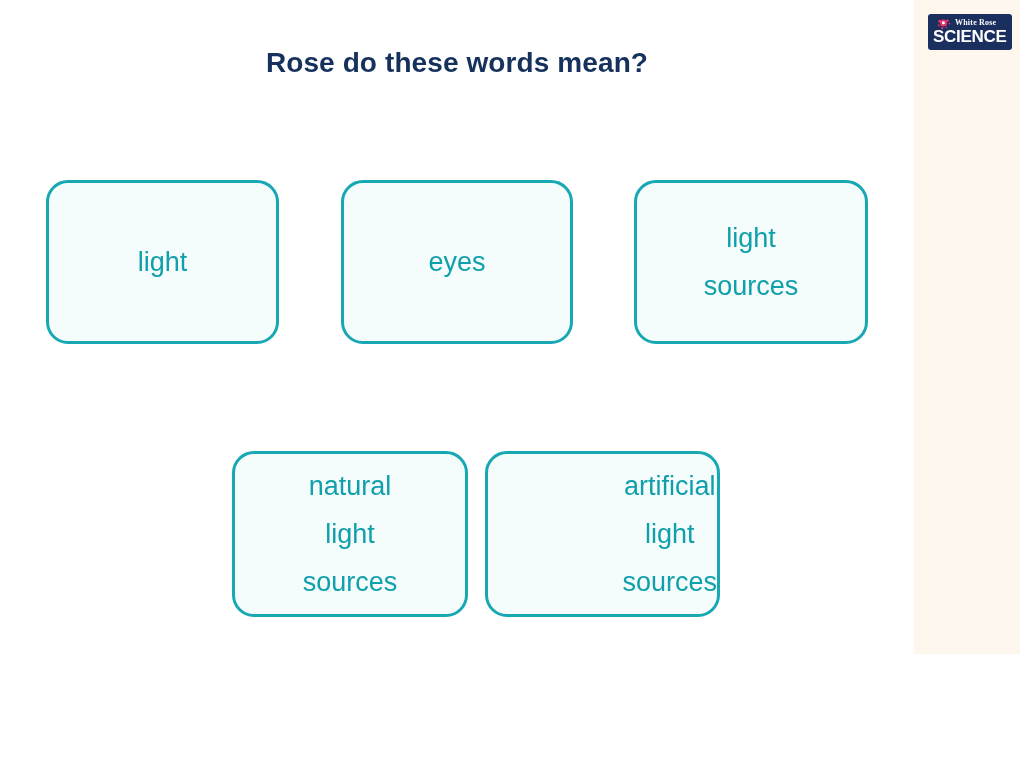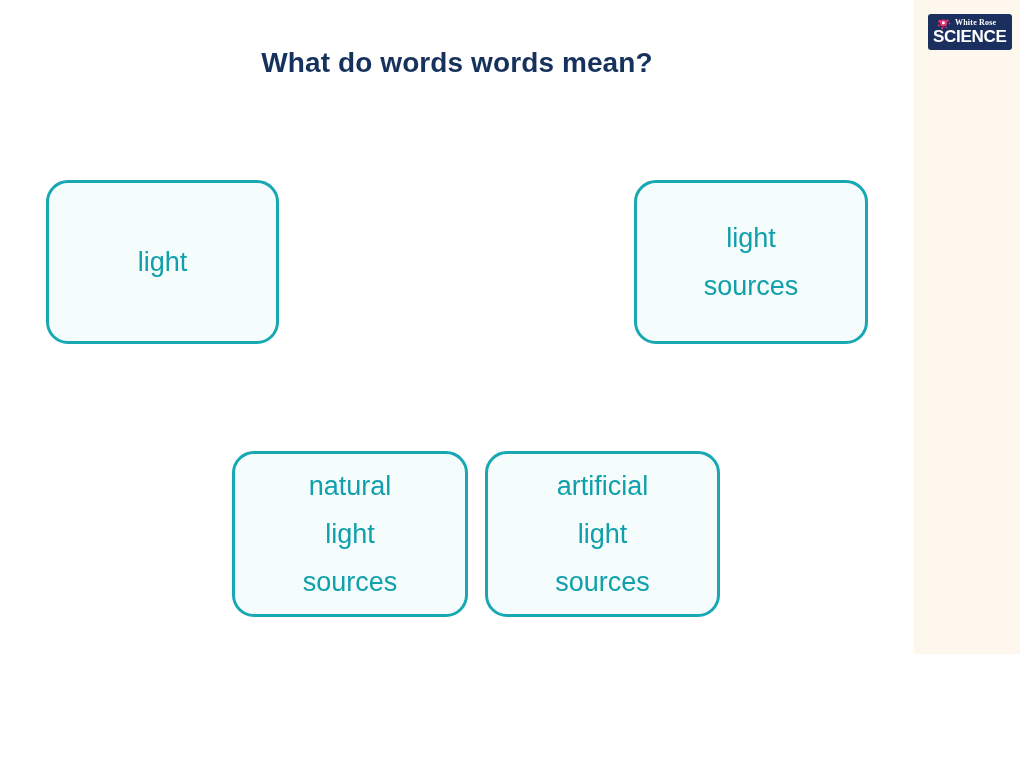--- a/index.html
+++ b/index.html
@@ -109,21 +109,21 @@
     font-weight: 400;
     line-height: 1.78;
     font-family: "Liberation Sans", sans-serif;
     white-space: pre-line;
   }
 
   .card-light         { left: 46px;  top: 180px; width: 233px; height: 164px; }
   .card-eyes          { left: 341px; top: 180px; width: 232px; height: 164px; }
   .card-light-sources { left: 634px; top: 180px; width: 234px; height: 164px; }
   .card-natural       { left: 192px; top: 451px; width: 236px; height: 166px; margin-left: 40px; }
-  .card-artificial    { left: 485px; top: 451px; width: 235px; height: 166px; }
+  .card-artificial    { left: 485px; top: 451px; width: 235px; height: 166px; justify-content: flex-end; }
 </style>
 </head>
 <body>
 
 <div class="slide">
 
   <div class="side-panel"></div>
   <div class="side-panel-edge"></div>
 
   <div class="logo">
@@ -134,26 +134,29 @@
       <circle cx="13.4" cy="5.6" r="0.9" fill="#e8336d"></circle>
       <circle cx="2.6" cy="7.4" r="1.0" fill="#e8336d"></circle>
       <circle cx="6.2" cy="10.2" r="1.1" fill="#e8336d"></circle>
       <circle cx="10.4" cy="9.6" r="0.8" fill="#e8336d"></circle>
       <circle cx="7.4" cy="4.8" r="1.5" fill="#ffffff"></circle>
     </svg>
     <div class="logo-wr">White Rose</div>
     <div class="logo-sci">SCIENCE</div>
   </div>
 
-  <div class="title">What do words words mean?</div>
+  <div class="title">Rose do these words mean?</div>
 
   <div class="card card-light">
     <span class="card-label">light</span>
   </div>
 
+  <div class="card card-eyes">
+    <span class="card-label">eyes</span>
+  </div>
 
   <div class="card card-light-sources">
     <span class="card-label">light
 sources</span>
   </div>
 
   <div class="card card-natural">
     <span class="card-label">natural
 light
 sources</span>

